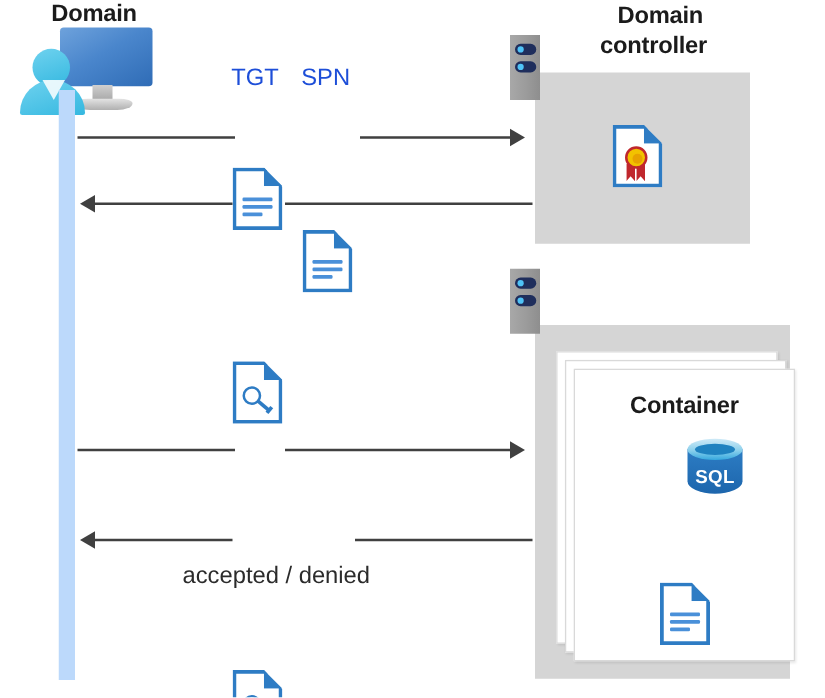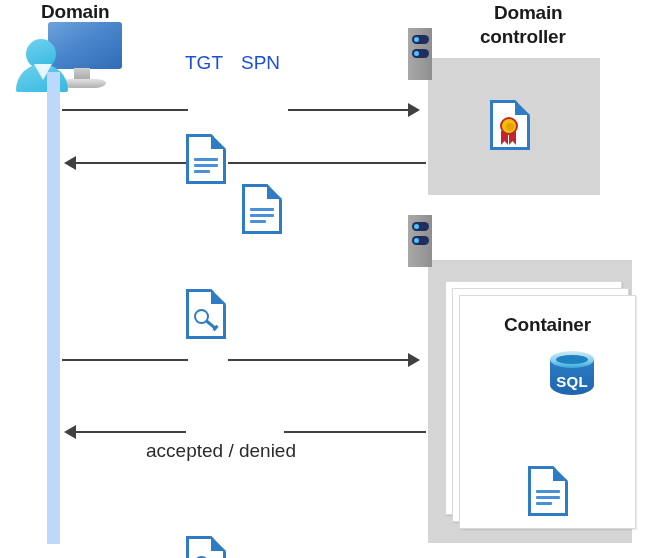--- a/index.html
+++ b/index.html
@@ -390,15 +390,15 @@
     <div class="doc-page"></div>
     <div class="doc-fold"></div>
     <div class="key-ring"></div>
 
   </div>
 
   <div class="abs arrow-head-left" style="left:64px; top:425px;"></div>
   <div class="abs arrow-line" style="left:76px; top:431px; width:110px;"></div>
   <div class="abs arrow-line" style="left:284px; top:431px; width:142px;"></div>
 
-  <div class="abs caption" style="left:146px; top:440px;">accepted / denied</div>
+  <div class="abs caption" style="left:146px; top:450px;">accepted / denied</div>
 
 </div>
 
 </body></html>

